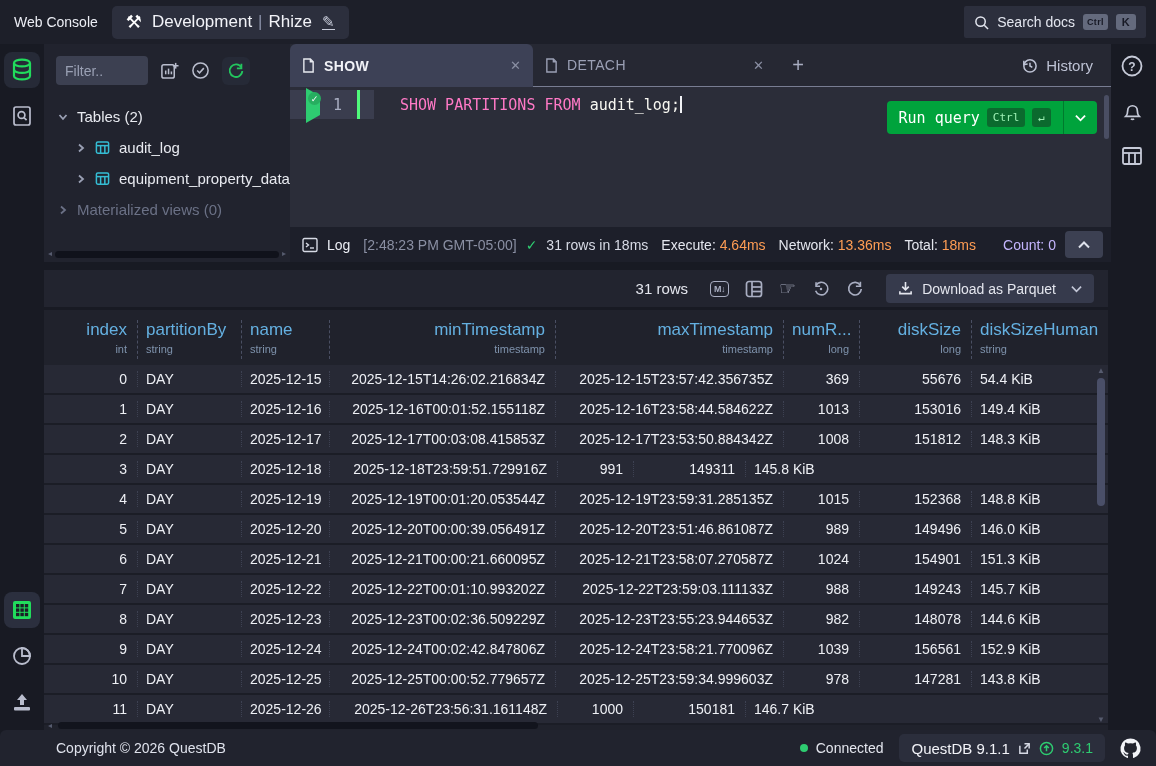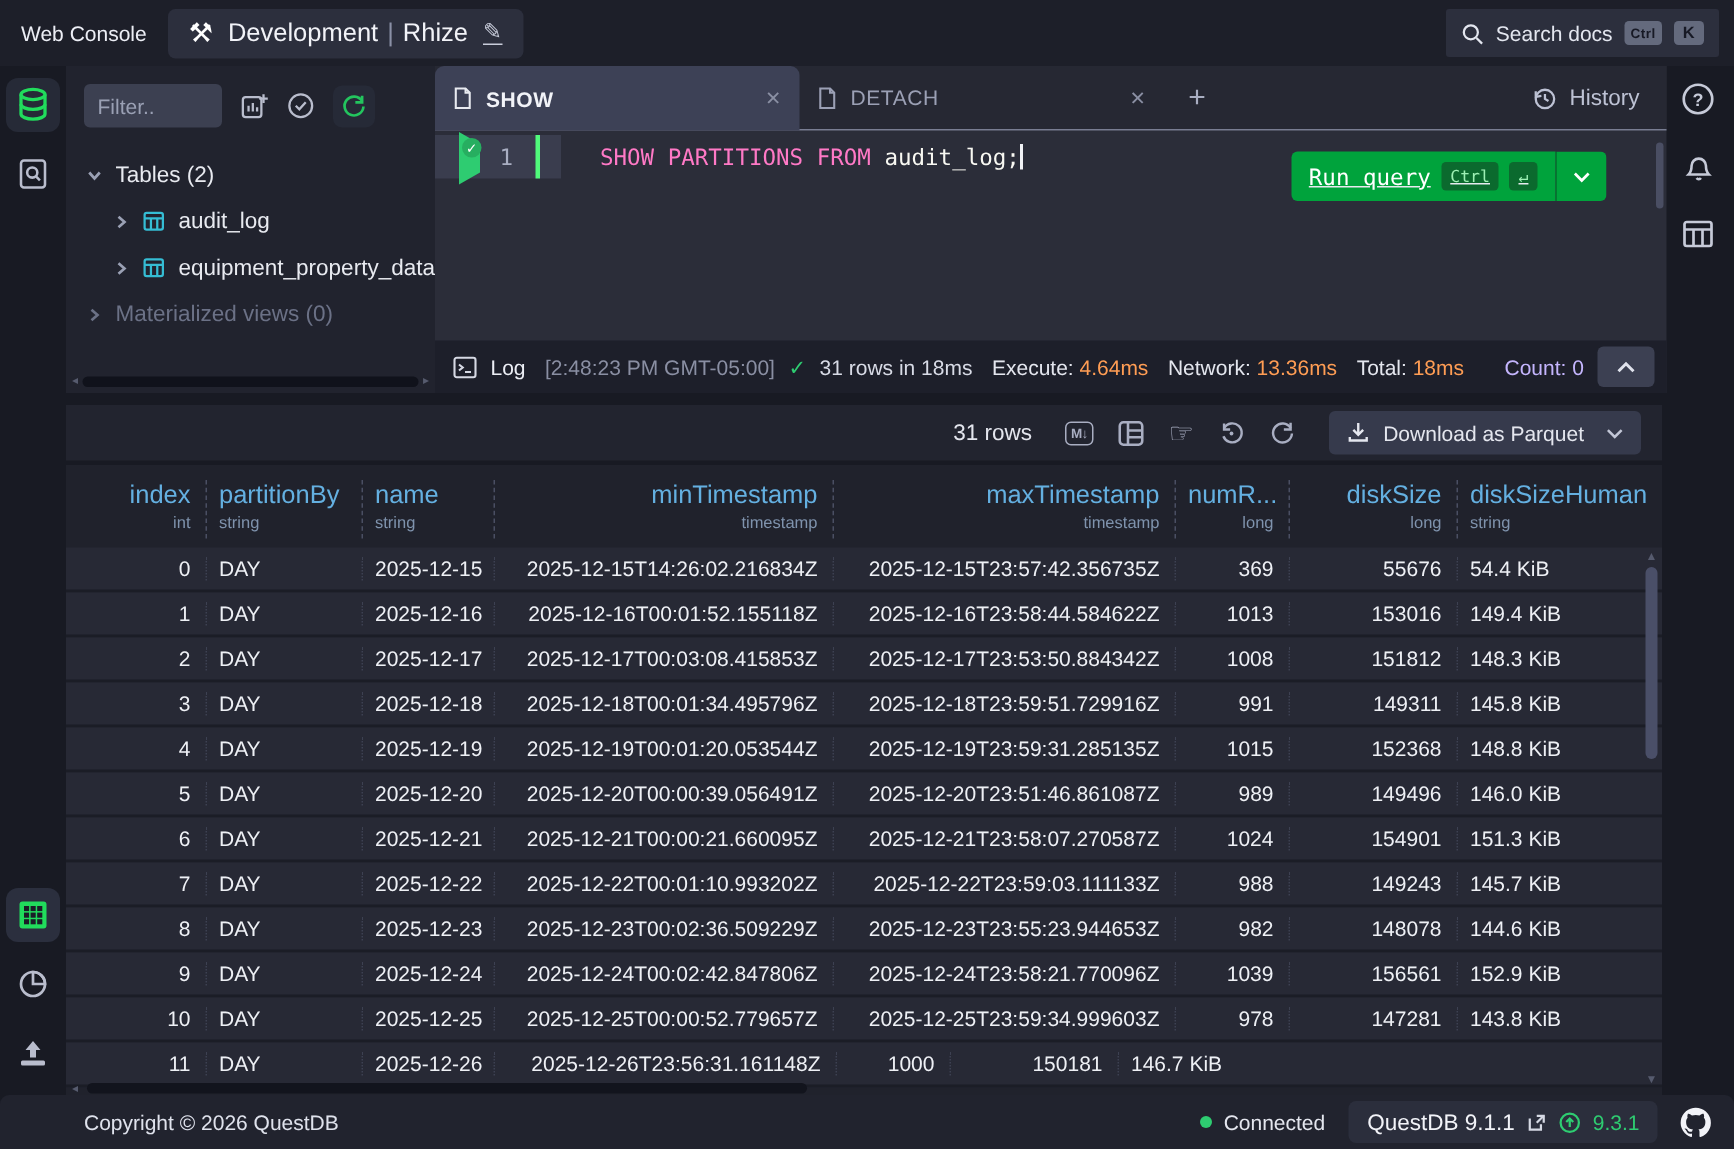--- a/index.html
+++ b/index.html
@@ -115,21 +115,21 @@
     font-family:"Liberation Sans",sans-serif;
   }
   .line-no{ color:#a9aec2; font-size:15px; }
   .caret-bar{ position:absolute; right:14px; top:0; width:3px; height:29px; background:#50fa7b; }
   .code-text{ font-size:15px; padding-left:26px; white-space:pre; }
   .code-text .kw{ color:#ff79c6; }
   .code-text .ident{ color:#f8f8f2; }
   .cursor{ display:inline-block; width:2px; height:17px; background:#f1f2f6; vertical-align:-3px; }
   .editor-vscroll{ position:absolute; top:8px; right:2px; width:5px; height:44px; background:#4a4e63; border-radius:3px; }
 
-  .run-query-wrap{ position:absolute; top:14px; right:40px; display:flex; cursor:pointer;text-decoration:underline; }
+  .run-query-wrap{ position:absolute; top:14px; right:14px; display:flex; cursor:pointer; }
   .run-query-main{
     background:#00a33c; border-radius:4px 0 0 4px; height:33px;
     display:flex; align-items:center; gap:7px; padding:0 12px;
   }
   .run-query-main .rq-label{ color:#fff; font-size:15px; }
   .rq-chip{ background:rgba(20,60,35,.55); color:#9df0b4; font-size:11px; border-radius:3px; padding:3px 6px; }
   .run-query-caret{
     background:#00a33c; border-left:1px solid rgba(0,0,0,.25); border-radius:0 4px 4px 0;
     width:34px; display:flex; align-items:center; justify-content:center; color:#fff;
   }
@@ -555,21 +555,20 @@
             <span class="cell c4 t-right">2025-12-17T00:03:08.415853Z</span>
             <span class="cell c5 t-right">2025-12-17T23:53:50.884342Z</span>
             <span class="cell c6 t-right">1008</span>
             <span class="cell c7 t-right">151812</span>
             <span class="cell c8 t-left">148.3 KiB</span>
           </div>
           <div class="grid-row">
             <span class="cell c1 t-right">3</span>
             <span class="cell c2 t-left">DAY</span>
             <span class="cell c3 t-left">2025-12-18</span>
-            <span class="cell c4 t-right">2025-12-18T00:01:34.495796Z</span>
             <span class="cell c5 t-right">2025-12-18T23:59:51.729916Z</span>
             <span class="cell c6 t-right">991</span>
             <span class="cell c7 t-right">149311</span>
             <span class="cell c8 t-left">145.8 KiB</span>
           </div>
           <div class="grid-row">
             <span class="cell c1 t-right">4</span>
             <span class="cell c2 t-left">DAY</span>
             <span class="cell c3 t-left">2025-12-19</span>
             <span class="cell c4 t-right">2025-12-19T00:01:20.053544Z</span>

